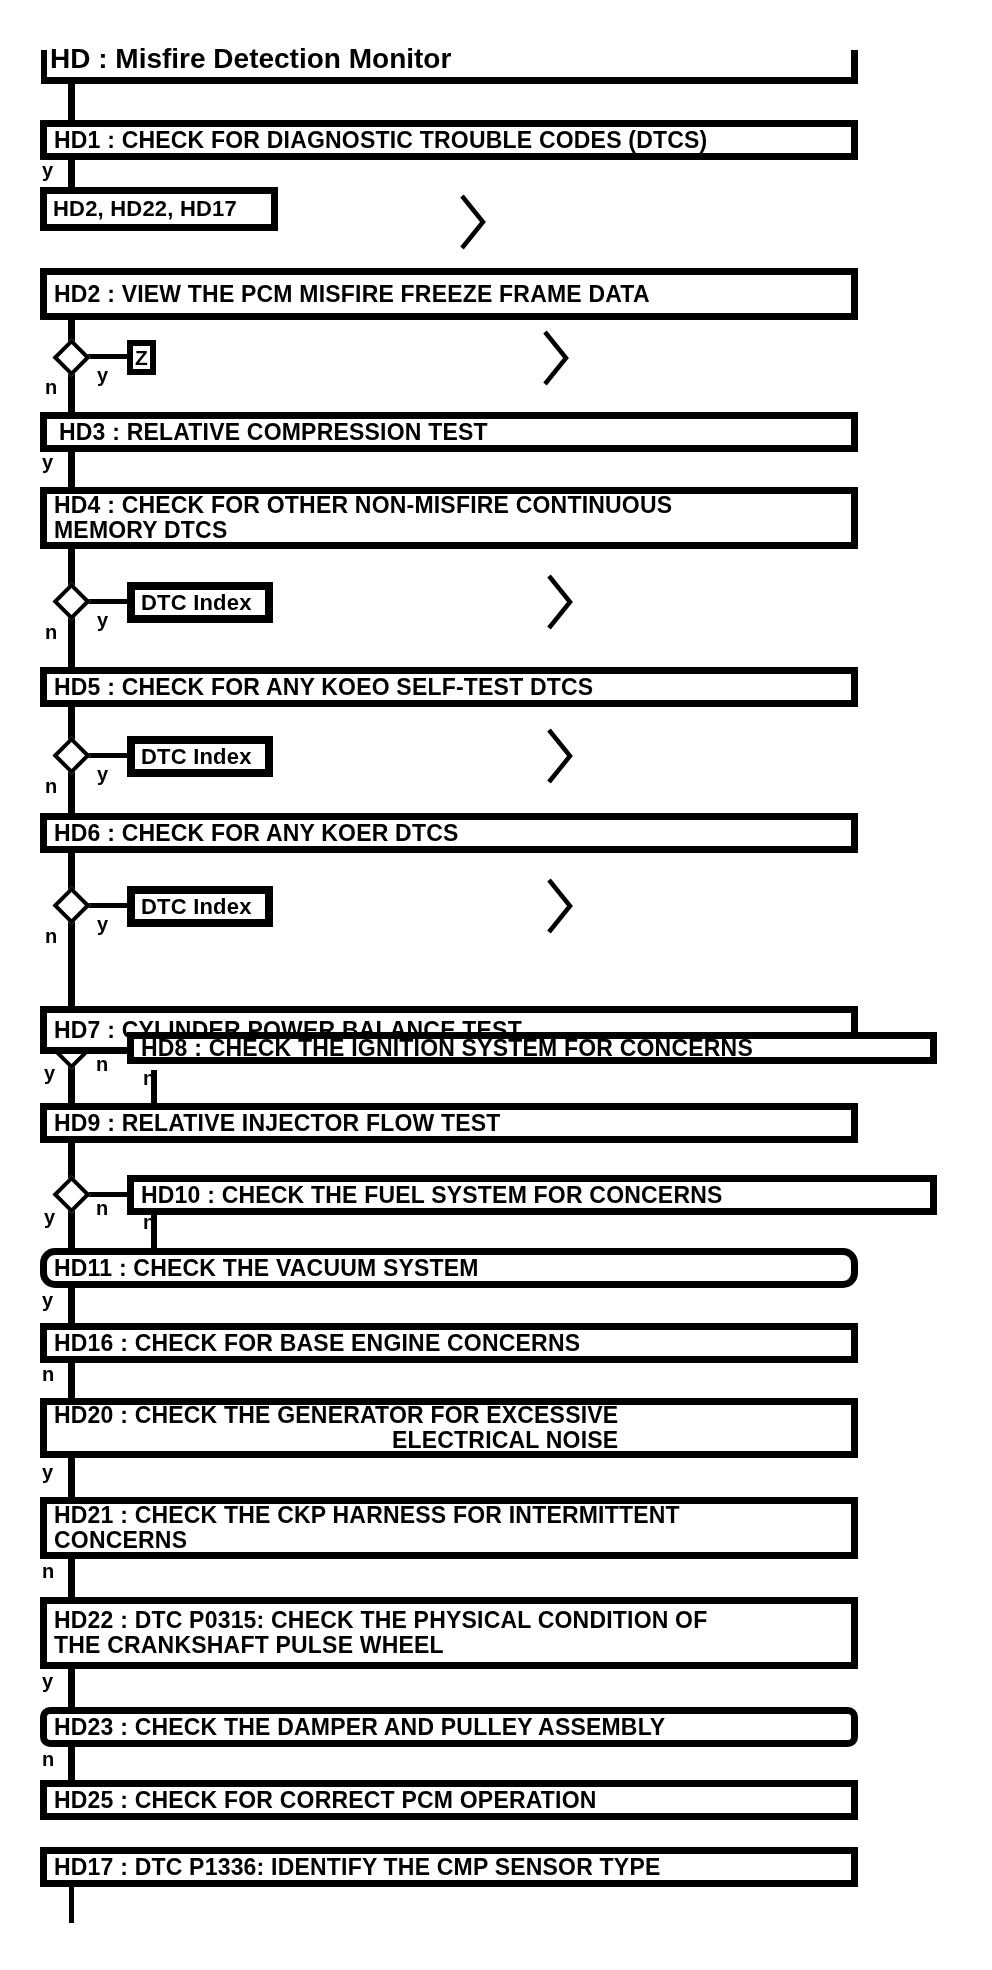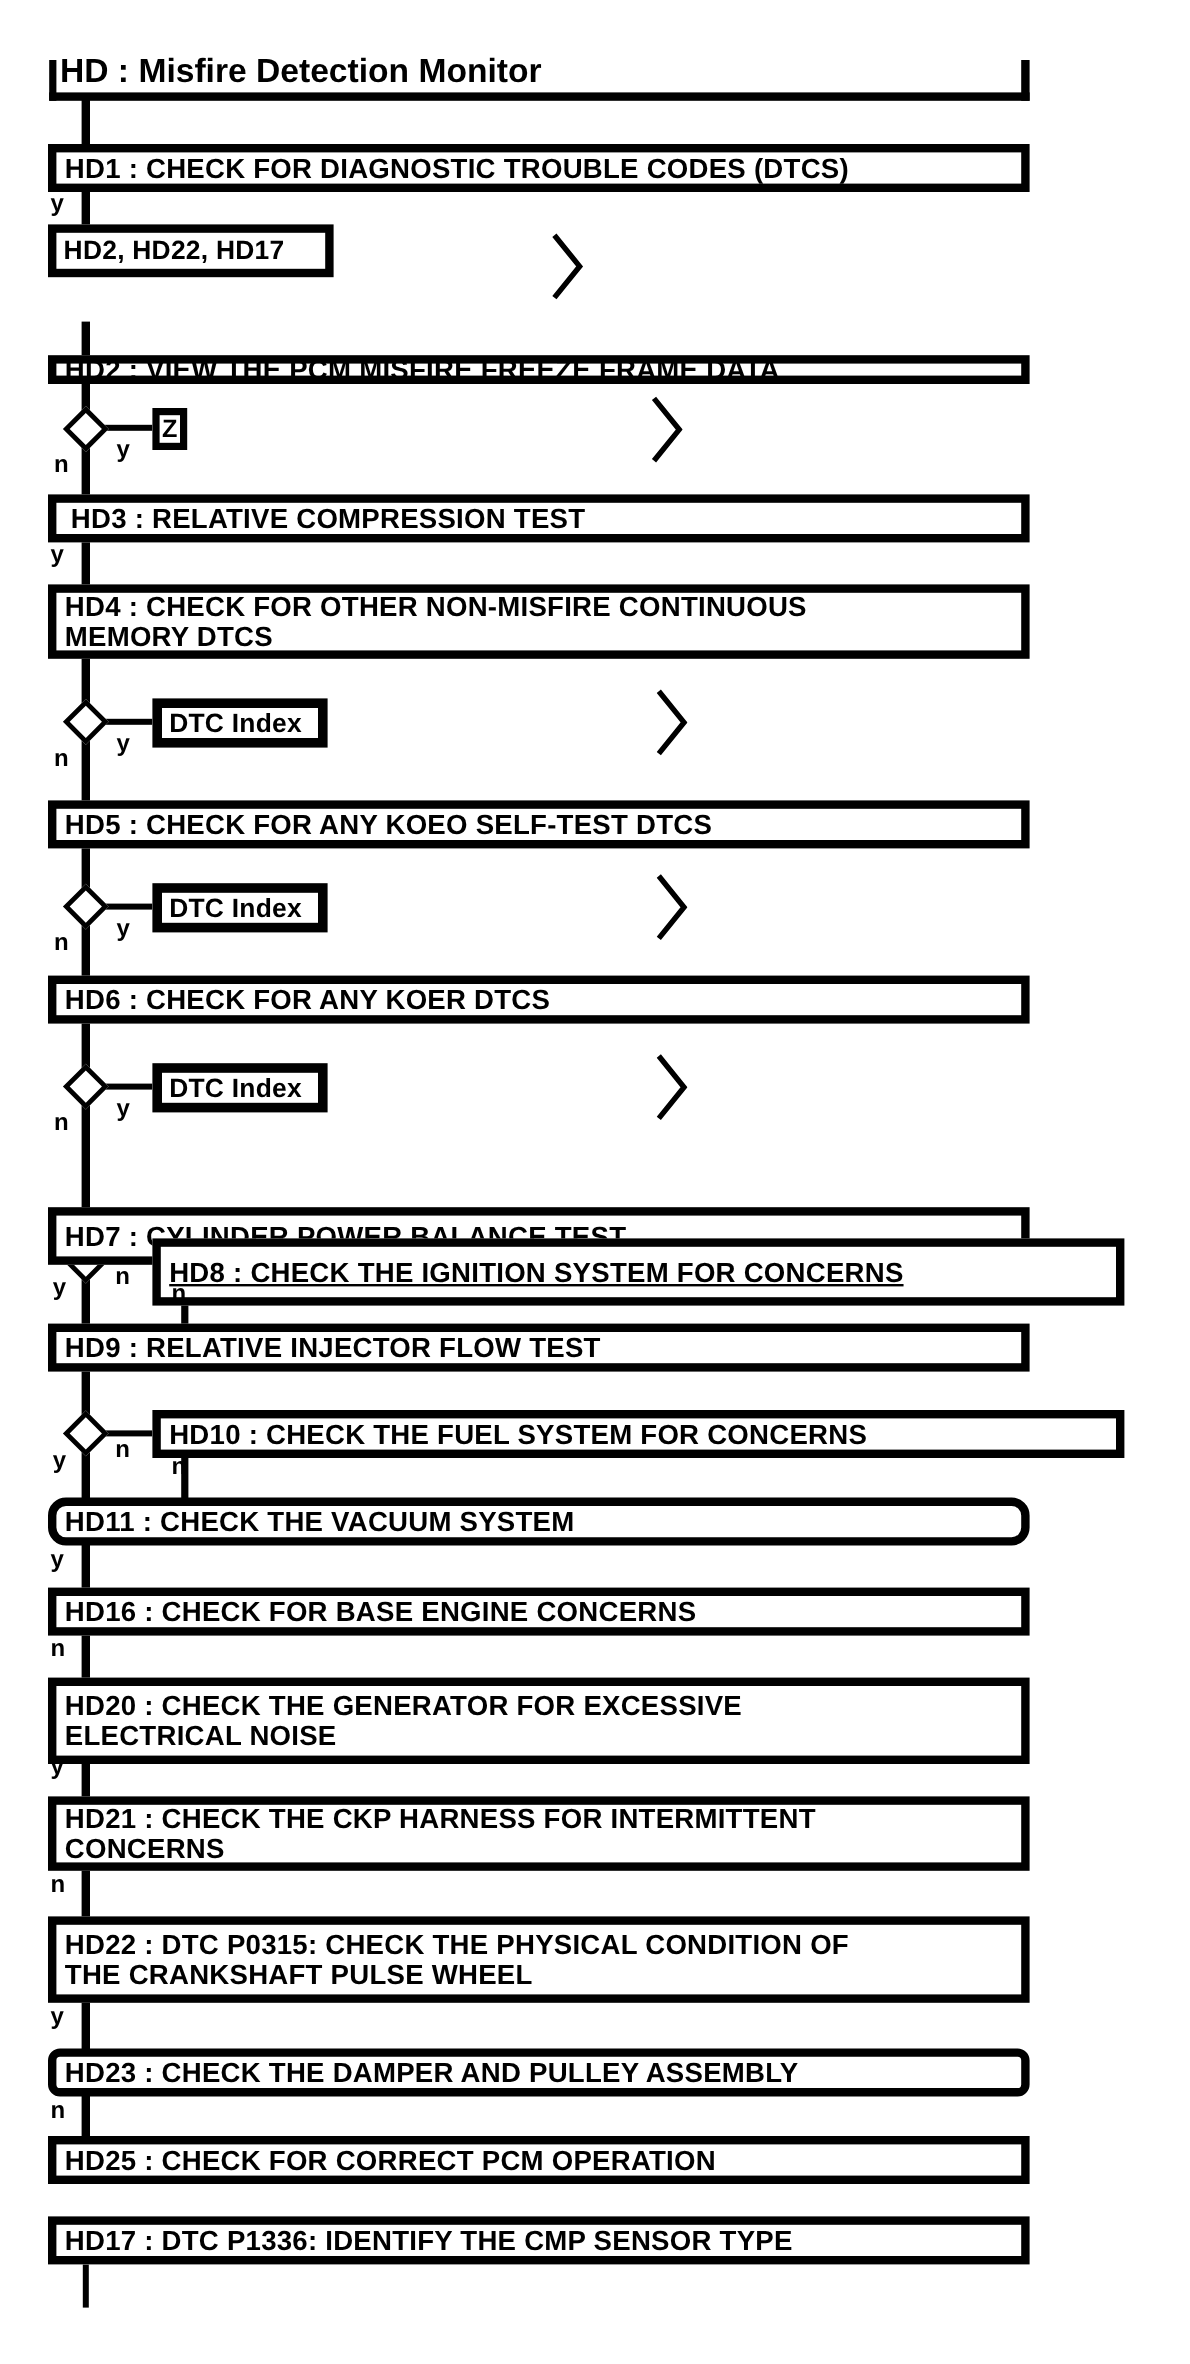--- a/index.html
+++ b/index.html
@@ -54,33 +54,33 @@
   <div class="hline" style="left:80px;top:1192px;width:47px;height:5px;"></div>
 
   <div class="diamond" style="left:58px;top:344px;"></div>
   <div class="diamond" style="left:58px;top:588px;"></div>
   <div class="diamond" style="left:58px;top:742px;"></div>
   <div class="diamond" style="left:58px;top:892px;"></div>
   <div class="diamond" style="left:58px;top:1037px;"></div>
   <div class="diamond" style="left:58px;top:1181px;"></div>
 
   <div class="step" style="top:120px;height:40px;"><span>HD1 : CHECK FOR DIAGNOSTIC TROUBLE CODES (DTCS)</span></div>
-  <div class="step" style="top:268px;height:24px;margin-top:28px;"><span>HD2 : VIEW THE PCM MISFIRE FREEZE FRAME DATA</span></div>
+  <div class="step" style="top:268px;height:52px;"><span>HD2 : VIEW THE PCM MISFIRE FREEZE FRAME DATA</span></div>
   <div class="step" style="top:412px;height:40px;padding-left:12px;"><span>HD3 : RELATIVE COMPRESSION TEST</span></div>
   <div class="step" style="top:487px;height:62px;"><span>HD4 : CHECK FOR OTHER NON-MISFIRE CONTINUOUS
 MEMORY DTCS</span></div>
   <div class="step" style="top:667px;height:40px;"><span>HD5 : CHECK FOR ANY KOEO SELF-TEST DTCS</span></div>
   <div class="step" style="top:813px;height:40px;align-items:center;"><span>HD6 : CHECK FOR ANY KOER DTCS</span></div>
   <div class="step" style="top:1006px;height:48px;"><span>HD7 : CYLINDER POWER BALANCE TEST</span></div>
-  <div class="step indent" style="top:1032px;height:56px;text-decoration:underline;"><span>HD8 : CHECK THE IGNITION SYSTEM FOR CONCERNS</span></div>
+  <div class="step indent" style="top:1032px;height:32px;text-decoration:underline;"><span>HD8 : CHECK THE IGNITION SYSTEM FOR CONCERNS</span></div>
   <div class="step" style="top:1103px;height:40px;"><span>HD9 : RELATIVE INJECTOR FLOW TEST</span></div>
   <div class="step indent" style="top:1175px;height:40px;"><span>HD10 : CHECK THE FUEL SYSTEM FOR CONCERNS</span></div>
   <div class="step" style="top:1248px;height:40px;border-radius:15px;"><span>HD11 : CHECK THE VACUUM SYSTEM</span></div>
   <div class="step" style="top:1323px;height:40px;"><span>HD16 : CHECK FOR BASE ENGINE CONCERNS</span></div>
-  <div class="step" style="top:1398px;height:72px;"><span>HD20 : CHECK THE GENERATOR FOR EXCESSIVE
+  <div class="step" style="top:1398px;height:60px;text-align:right;"><span>HD20 : CHECK THE GENERATOR FOR EXCESSIVE
 ELECTRICAL NOISE</span></div>
   <div class="step" style="top:1497px;height:62px;"><span>HD21 : CHECK THE CKP HARNESS FOR INTERMITTENT
 CONCERNS</span></div>
   <div class="step" style="top:1597px;height:72px;"><span>HD22 : DTC P0315: CHECK THE PHYSICAL CONDITION OF
 THE CRANKSHAFT PULSE WHEEL</span></div>
   <div class="step" style="top:1707px;height:40px;border-radius:10px;"><span>HD23 : CHECK THE DAMPER AND PULLEY ASSEMBLY</span></div>
   <div class="step" style="top:1780px;height:40px;"><span>HD25 : CHECK FOR CORRECT PCM OPERATION</span></div>
   <div class="step" style="top:1847px;height:40px;"><span>HD17 : DTC P1336: IDENTIFY THE CMP SENSOR TYPE</span></div>
 
   <div class="refbox" style="left:40px;top:187px;width:238px;height:44px;border-width:7px;">

